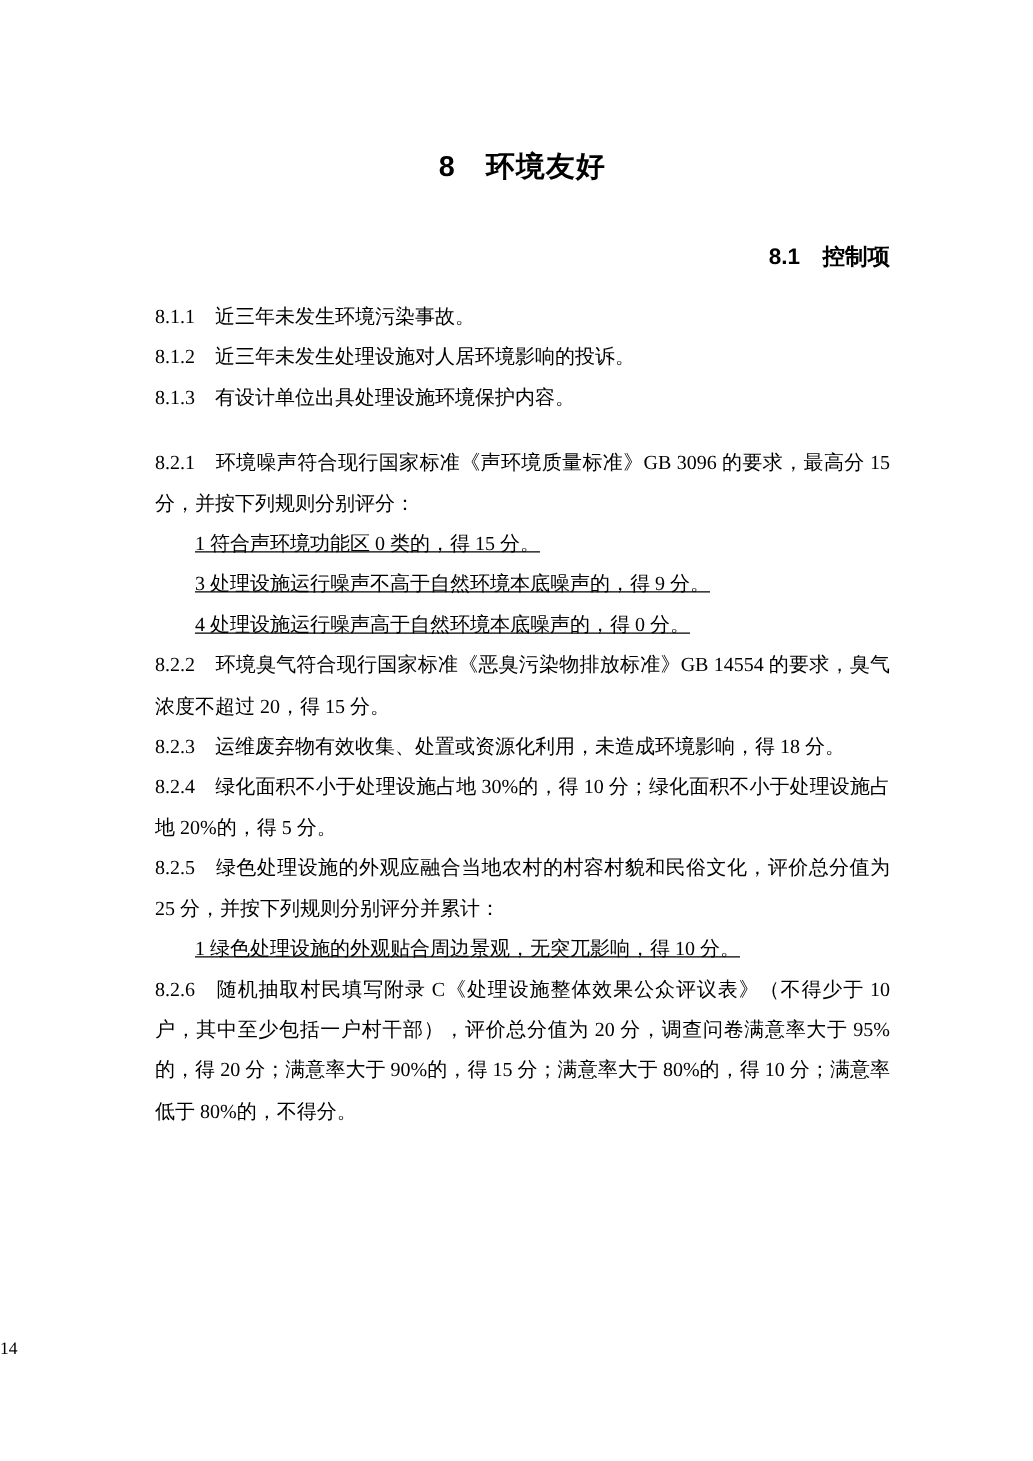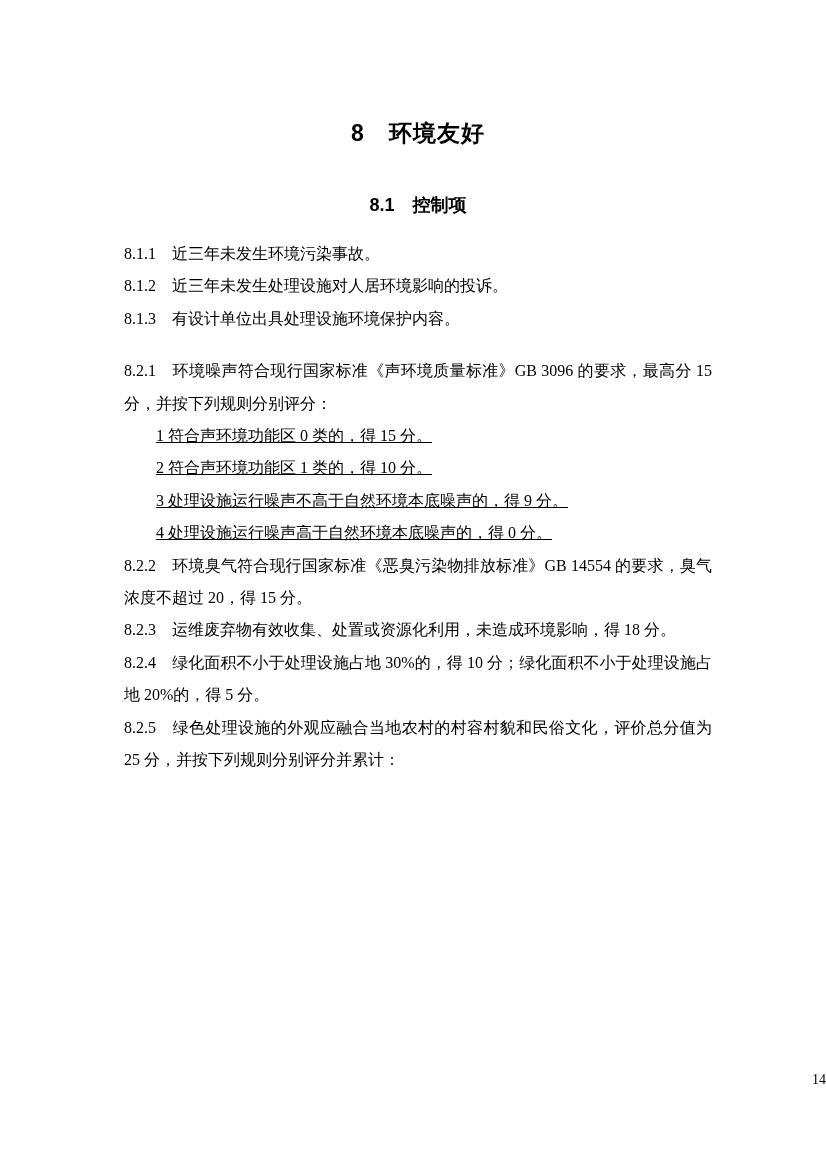--- a/index.html
+++ b/index.html
@@ -32,21 +32,21 @@
     font-weight: bold;
     text-align: center;
     font-family: "Liberation Sans", "DejaVu Sans", sans-serif;
     letter-spacing: 1px;
   }
   .sec-heading {
     margin: 44px 0 0 0;
     font-size: 18px;
     line-height: 26px;
     font-weight: bold;
-    text-align: center;
+    text-align: right;
     font-family: "Liberation Sans", "DejaVu Sans", sans-serif;
   }
   .sec-heading.second {
     margin-top: 36px;
   }
   .paras {
     margin-top: 20px;
   }
   .paras p {
     margin: 0;
@@ -58,21 +58,21 @@
   }
   .paras p.subitem {
     text-indent: 2em;
     text-decoration: underline;
   }
   .page-number {
     position: absolute;
     left: 0;
     right: 0;
     top: 1070px;
-    text-align: right;
+    text-align: left;
     font-size: 14px;
     line-height: 20px;
     color: #000000;
   }
 </style>
 </head>
 <body>
 
 <div class="page">
   <div class="content">
@@ -84,25 +84,26 @@
     <div class="paras">
       <p class="clause">8.1.1　近三年未发生环境污染事故。</p>
       <p class="clause">8.1.2　近三年未发生处理设施对人居环境影响的投诉。</p>
       <p class="clause">8.1.3　有设计单位出具处理设施环境保护内容。</p>
     </div>
 
 
     <div class="paras">
       <p class="clause">8.2.1　环境噪声符合现行国家标准《声环境质量标准》GB 3096 的要求，最高分 15 分，并按下列规则分别评分：</p>
       <p class="subitem">1 符合声环境功能区 0 类的，得 15 分。</p>
-      <p class="subitem">2 符合声环境功能区 1 类的，得 10 分。</p>
       <p class="subitem">3 处理设施运行噪声不高于自然环境本底噪声的，得 9 分。</p>
       <p class="subitem">4 处理设施运行噪声高于自然环境本底噪声的，得 0 分。</p>
       <p class="clause">8.2.2　环境臭气符合现行国家标准《恶臭污染物排放标准》GB 14554 的要求，臭气浓度不超过 20，得 15 分。</p>
       <p class="clause">8.2.3　运维废弃物有效收集、处置或资源化利用，未造成环境影响，得 18 分。</p>
       <p class="clause">8.2.4　绿化面积不小于处理设施占地 30%的，得 10 分；绿化面积不小于处理设施占地 20%的，得 5 分。</p>
       <p class="clause">8.2.5　绿色处理设施的外观应融合当地农村的村容村貌和民俗文化，评价总分值为 25 分，并按下列规则分别评分并累计：</p>
+      <p class="subitem">1 绿色处理设施的外观贴合周边景观，无突兀影响，得 10 分。</p>
+      <p class="clause">8.2.6　随机抽取村民填写附录 C《处理设施整体效果公众评议表》（不得少于 10 户，其中至少包括一户村干部），评价总分值为 20 分，调查问卷满意率大于 95%的，得 20 分；满意率大于 90%的，得 15 分；满意率大于 80%的，得 10 分；满意率低于 80%的，不得分。</p>
     </div>
 
   </div>
 
   <div class="page-number">14</div>
 </div>
 
 </body></html>

